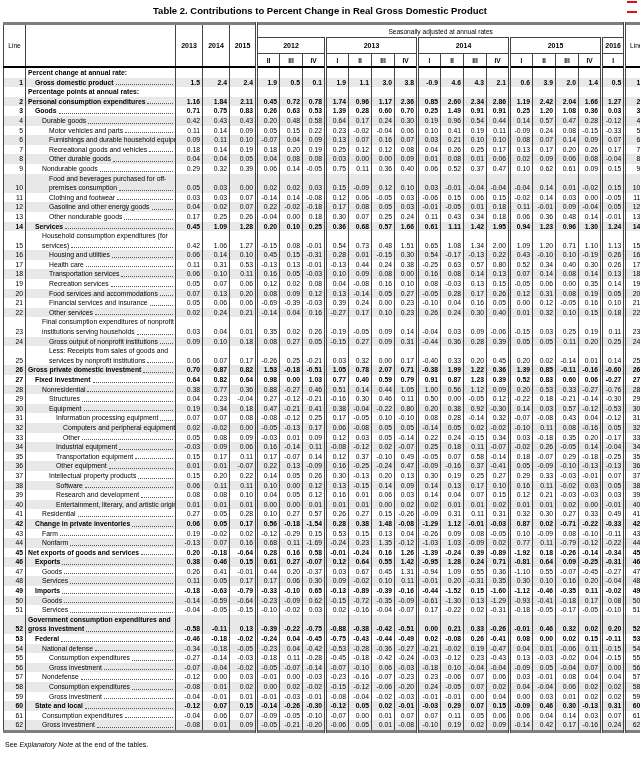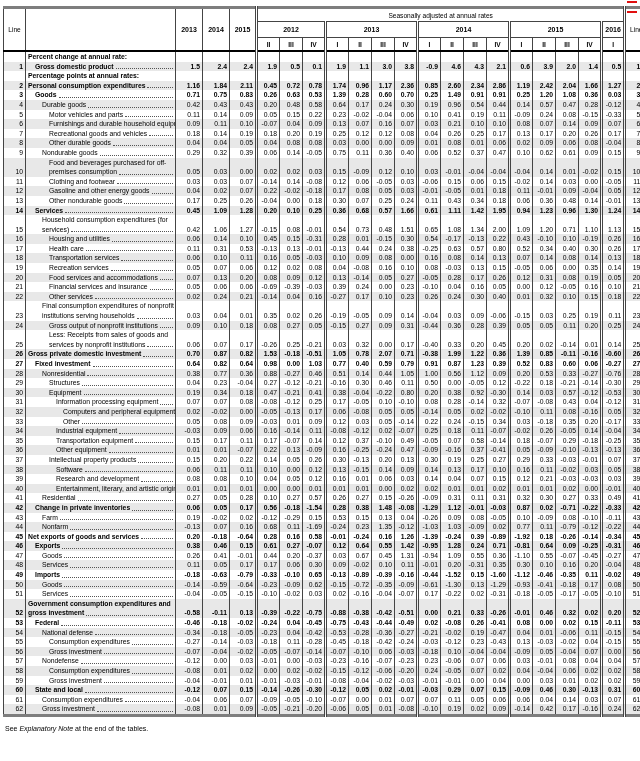--- a/index.html
+++ b/index.html
@@ -32,20 +32,21 @@
   .lbl .dots { flex:1 1 auto; min-width:3px; border-bottom:1px dotted #555; margin:0 2px 2px 2px; }
   .corner-mark { position:absolute; top:1px; right:3px; width:10px; height:8px;
                  border-top:2.5px solid #e01010; border-bottom:2.5px solid #e01010; }
   .footnote { font-size:7px; margin:8px 0 0 5px; }
   .footnote .it { font-style:italic; }
 </style>
 </head>
 <body>
 
 <div class="page">
+  <div class="title">Table 2. Contributions to Percent Change in Real Gross Domestic Product</div>
 
   <table class="gdp">
     <colgroup>
         <col class="c-line">
         <col class="c-desc">
         <col class="c-yr">
         <col class="c-yr">
         <col class="c-yr">
         <col class="c-q">
         <col class="c-q">

